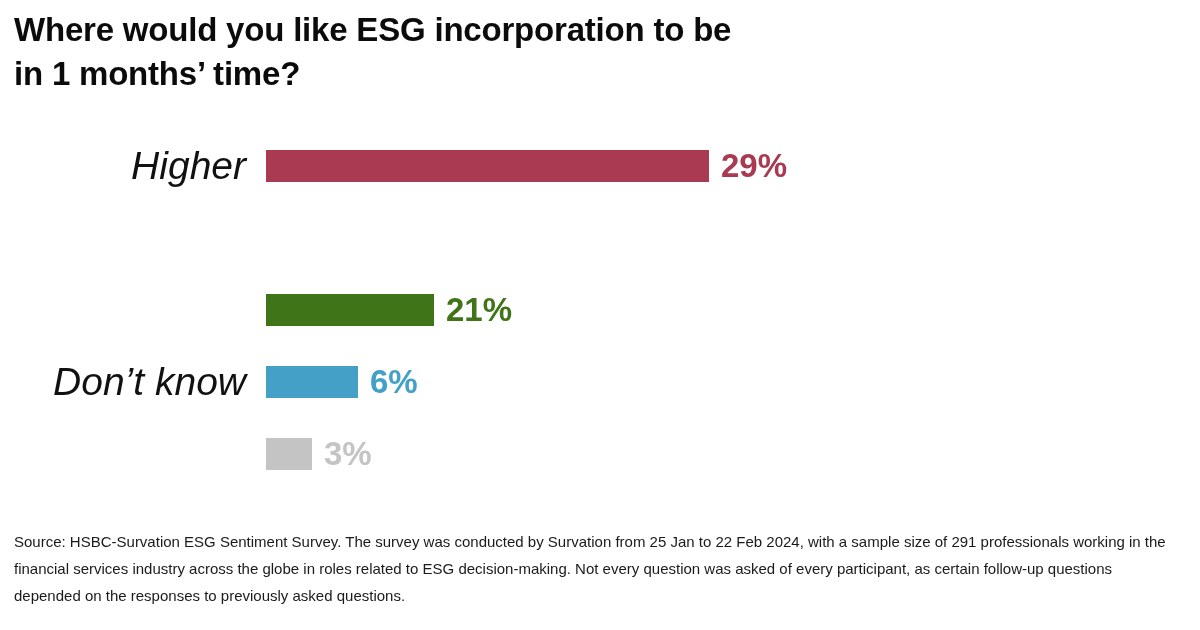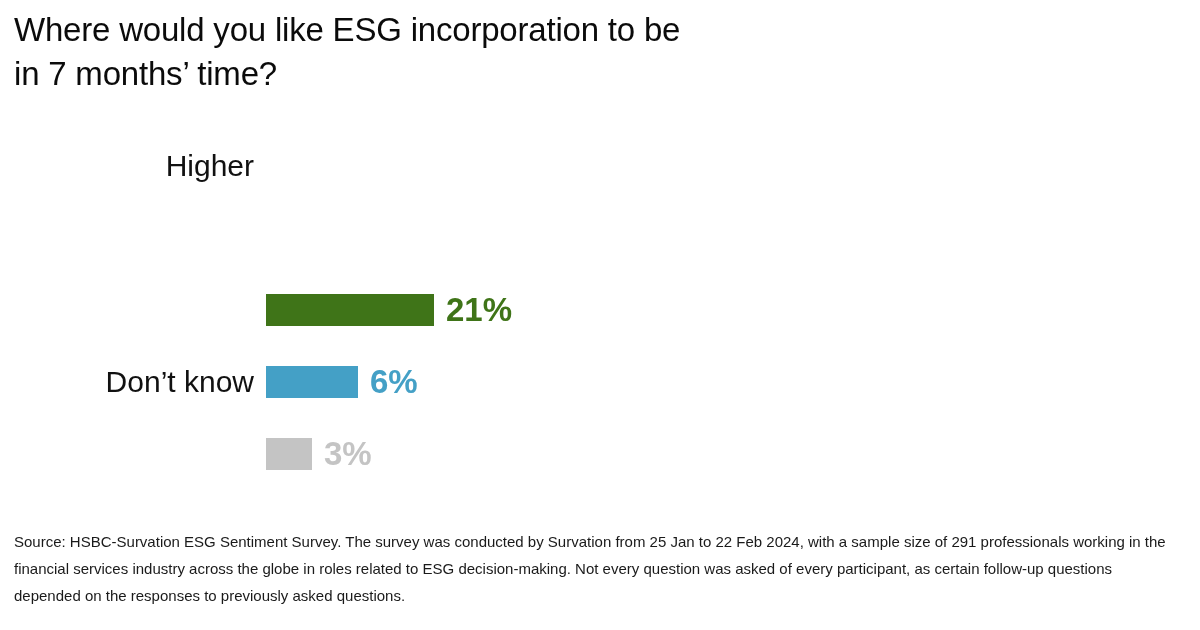--- a/index.html
+++ b/index.html
@@ -26,21 +26,21 @@
 
   
   .title-block {
     position: absolute;
     left: 14px;
     top: 8px;
     width: 1000px;
   }
   .title-line {
     font-family: "Liberation Sans Narrow", "Liberation Sans", sans-serif;
-    font-weight: normal;
+    font-weight: bold;
     font-size: 33px;
     line-height: 44px;
     letter-spacing: -0.2px;
     color: #0b0b0b;
     white-space: nowrap;
   }
 
   
   .chart {
     position: absolute;
@@ -52,27 +52,28 @@
   .row {
     position: absolute;
     left: 0;
     width: 1200px;
     height: 46px;
     display: flex;
     align-items: center;
   }
   .cat-label {
     position: absolute;
-    left: 8px;
+    left: 0;
     width: 246px;
     text-align: right;
-    font-size: 30px;
+    font-size: 39px;
     line-height: 34px;
     color: #111111;
     white-space: nowrap;
+    font-style: italic;
   }
   .bar-track {
     position: absolute;
     left: 266px;
     top: 7px;
     height: 32px;
     display: flex;
     align-items: center;
   }
   .bar {
@@ -100,26 +101,30 @@
     color: #1a1a1a;
   }
 </style>
 </head>
 <body>
 
 <div class="page">
 
   <div class="title-block">
     <div class="title-line">Where would you like ESG incorporation to be</div>
-    <div class="title-line">in 7 months’ time?</div>
+    <div class="title-line">in 1 months’ time?</div>
   </div>
 
   <div class="chart" id="chart">
       <div class="row" style="top: 15px;">
         <div class="cat-label">Higher</div>
+        <div class="bar-track">
+          <span class="bar" style="width: 443px; background: rgb(169, 58, 81); height: 32px;"></span>
+          <span class="value-label" style="color: rgb(169, 58, 81);">29%</span>
+        </div>
       </div>
       <div class="row" style="top: 159px;">
         <div class="bar-track">
           <span class="bar" style="width: 168px; background: rgb(63, 116, 24); height: 32px;"></span>
           <span class="value-label" style="color: rgb(63, 116, 24);">21%</span>
         </div>
       </div>
       <div class="row" style="top: 231px;">
         <div class="cat-label">Don’t know</div>
         <div class="bar-track">

